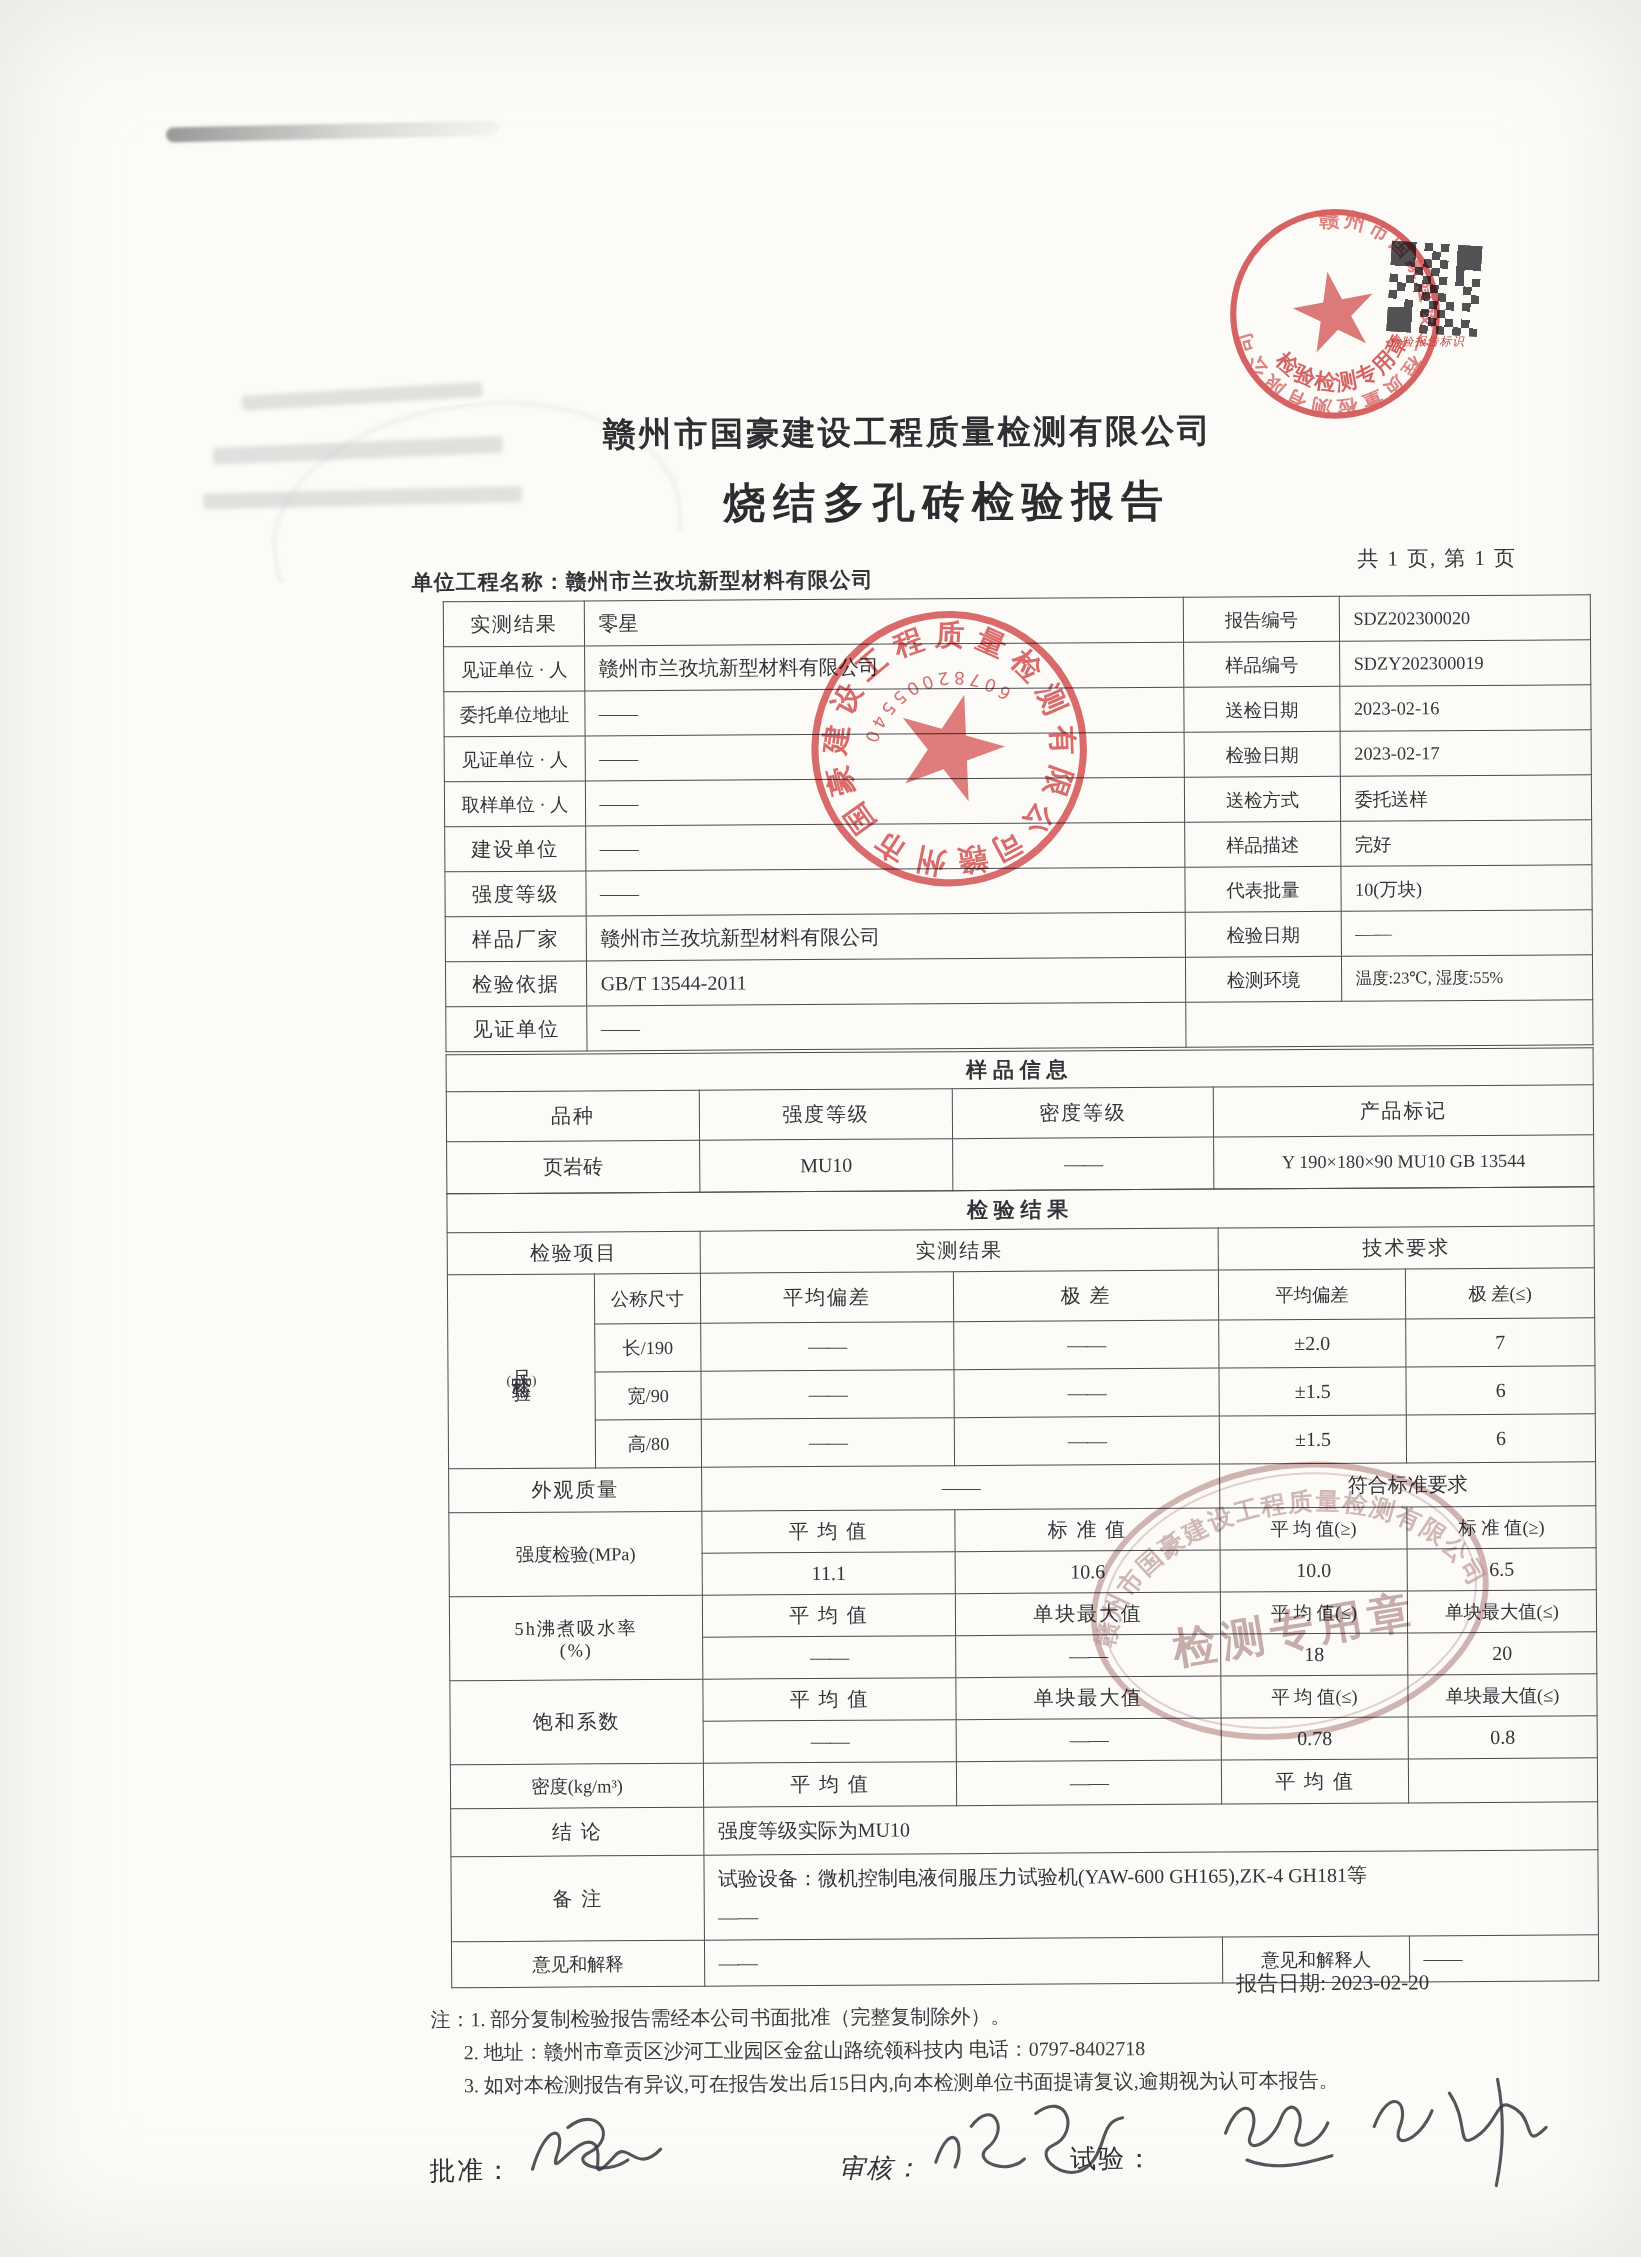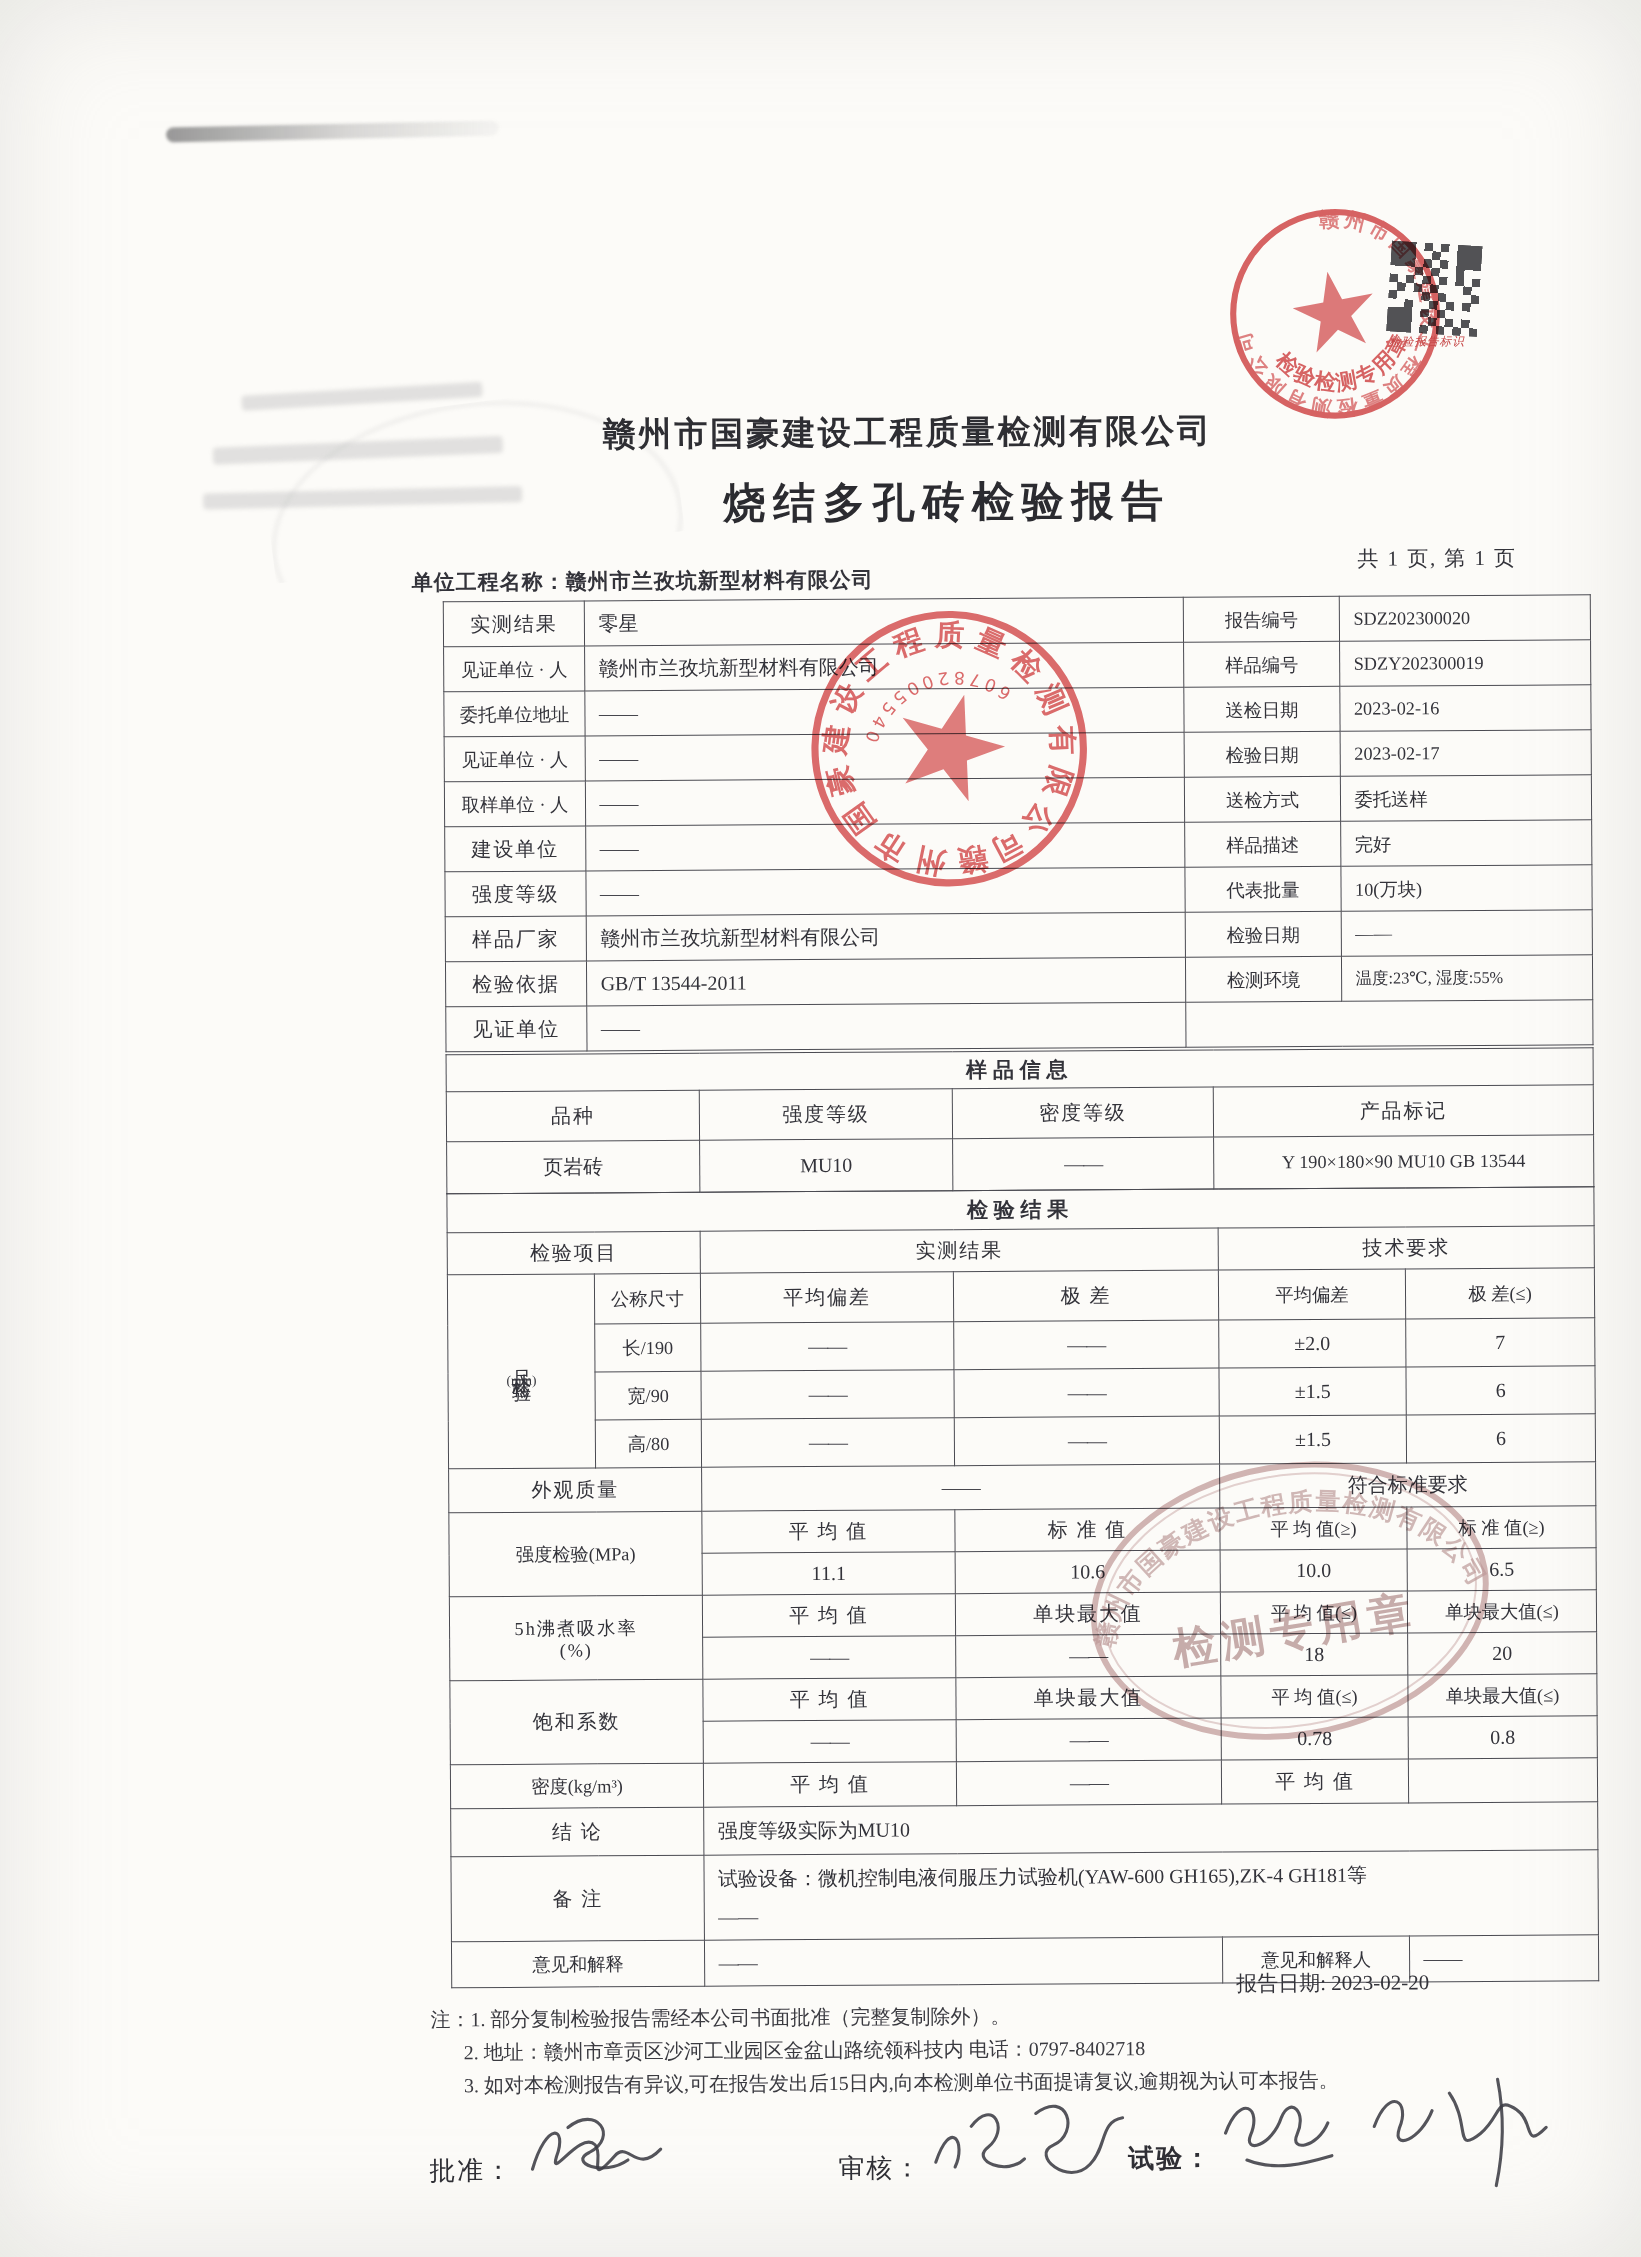--- a/index.html
+++ b/index.html
@@ -291,27 +291,27 @@
       <div class="n1">注：1. 部分复制检验报告需经本公司书面批准（完整复制除外）。</div>
       <div class="n2">2. 地址：赣州市章贡区沙河工业园区金盆山路统领科技内   电话：0797-8402718</div>
       <div class="n3">3. 如对本检测报告有异议,可在报告发出后15日内,向本检测单位书面提请复议,逾期视为认可本报告。</div>
     </div>
 
     <div class="sig-label" style="left:423px;top:2151px;">批准：</div>
     <svg class="sig-svg" style="left:502px;top:2095px;" width="193" height="116" viewBox="0 0 200 120">
       <path class="ink" d="M25,75 C40,25 62,30 50,62 C42,88 75,35 90,50 C100,60 80,95 110,62 C125,45 132,82 158,55"></path>
       <path class="ink" d="M62,32 C92,8 115,42 84,58 C62,68 98,84 124,66"></path>
     </svg>
-    <div class="sig-label" style="left:832px;top:2151px;">审核：</div>
+    <div class="sig-label" style="left:832px;top:2151px;font-style:italic;">审核：</div>
     <svg class="sig-svg" style="left:912px;top:2081px;" width="222" height="135" viewBox="0 0 230 140">
       <path class="ink" d="M18,85 C34,38 50,65 38,90"></path>
       <path class="ink" d="M55,48 C78,18 95,52 72,70 C54,84 92,100 110,82"></path>
       <path class="ink" d="M122,35 C155,10 168,55 140,68 C116,78 155,112 178,88 C196,70 188,44 212,40"></path>
     </svg>
-    <div class="sig-label" style="left:1122px;top:2143px;font-weight:bold;">试验：</div>
+    <div class="sig-label" style="left:1064px;top:2143px;">试验：</div>
     <svg class="sig-svg" style="left:1202px;top:2066px;" width="367" height="145" viewBox="0 0 380 150">
       <path class="ink" d="M18,72 C34,30 56,46 44,74 C36,94 66,86 76,56 C85,34 103,50 92,74 C84,92 113,88 124,62"></path>
       <path class="ink" d="M40,100 C70,112 100,104 128,96"></path>
       <path class="ink" d="M172,66 C188,24 210,40 198,68 C190,92 220,80 232,50"></path>
       <path class="ink" d="M250,32 C272,64 254,96 282,74 C304,56 298,34 320,50 C338,62 326,92 350,68"></path>
       <path class="ink" d="M300,18 C308,60 304,100 298,128"></path>
     </svg>
 
     <svg class="stamp" style="left:799px;top:597px;transform:rotate(160deg);opacity:.82;" width="305" height="305" viewBox="0 0 300 300">
       <defs>

